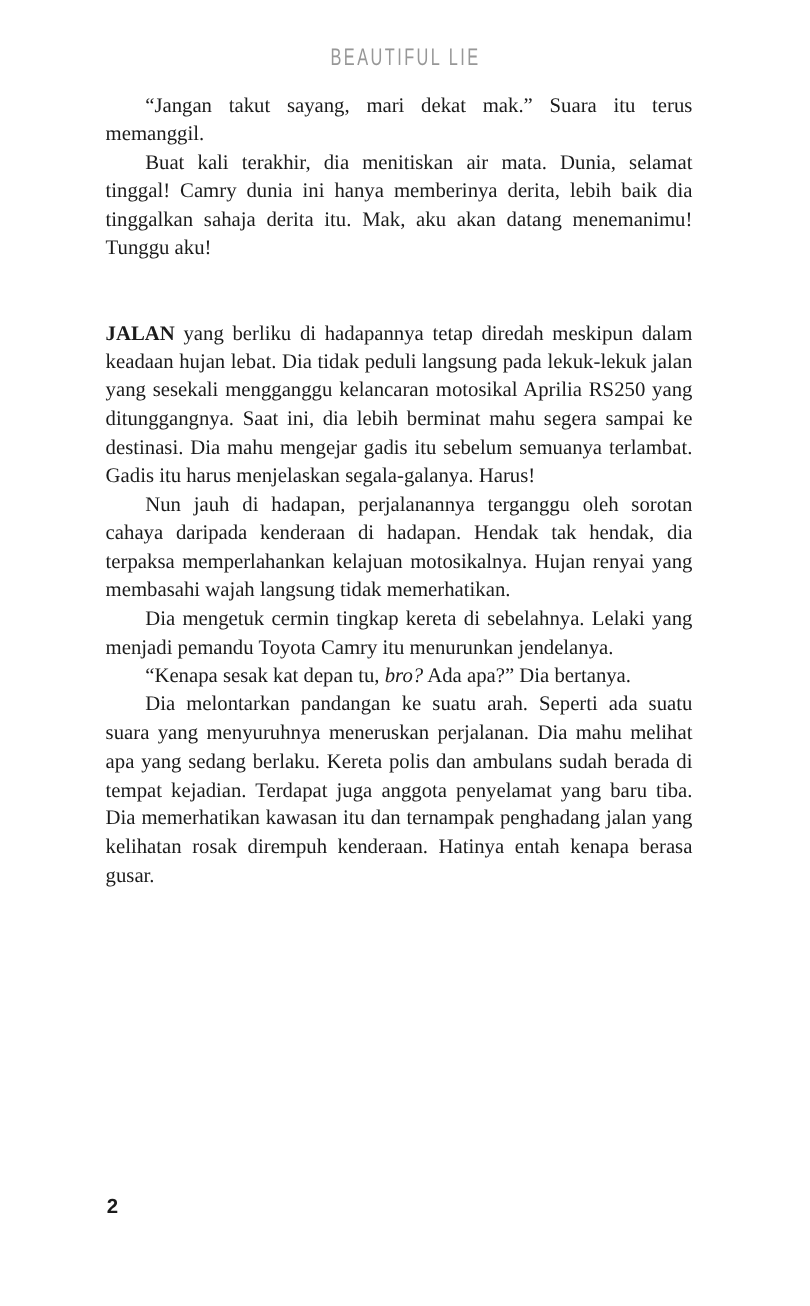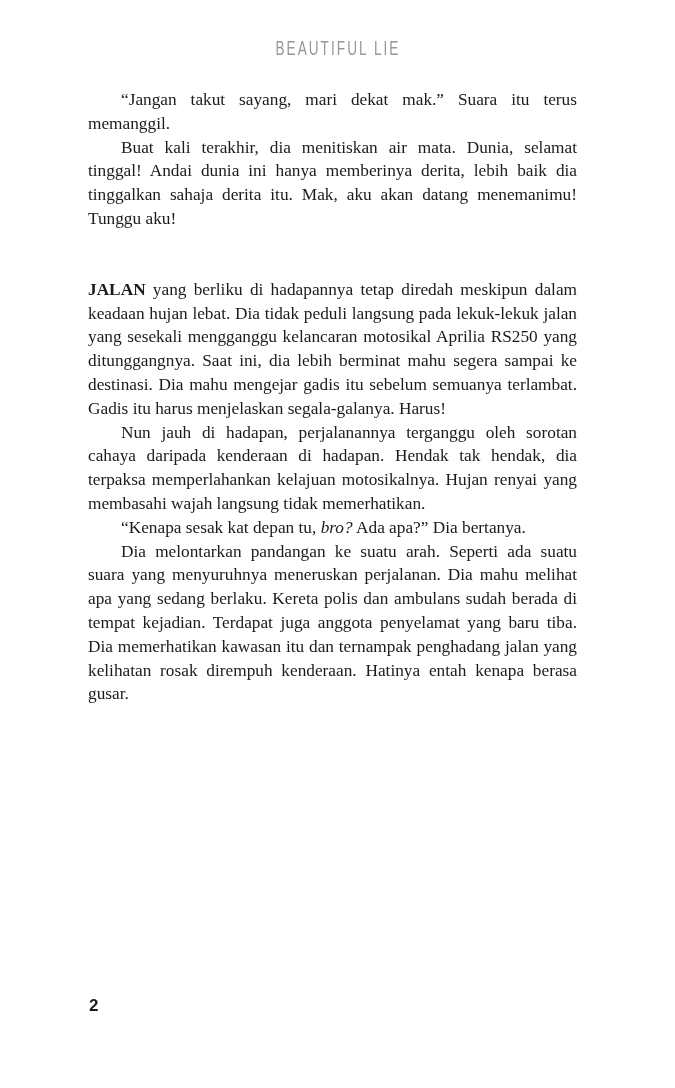--- a/index.html
+++ b/index.html
@@ -29,21 +29,21 @@
     font-size: 20px;
     letter-spacing: 3px;
     color: #979797;
     transform: scaleX(0.68);
     transform-origin: center;
     white-space: nowrap;
   }
   .body-text {
     position: absolute;
     left: 88px;
-    top: 88px;
+    top: 76px;
     width: 489px;
     font-size: 17.3px;
     line-height: 23.8px;
     color: #1b1b1b;
     text-align: justify;
   }
   .body-text p {
     margin: 0;
     padding: 0;
   }
@@ -63,20 +63,21 @@
 </style>
 </head>
 <body>
 
 <div class="page" style="background: rgb(255, 255, 255);">
   <div class="running-head">
     <span class="title" style="color: rgb(151, 151, 151);">BEAUTIFUL LIE</span>
   </div>
   <div class="body-text" style="color: rgb(27, 27, 27);">
       <p class="indent "><span>“Jangan takut sayang, mari dekat mak.” Suara itu terus memanggil.</span></p>
-      <p class="indent "><span>Buat kali terakhir, dia menitiskan air mata. Dunia, selamat tinggal! Andai dunia ini hanya memberinya derita, lebih baik dia tinggalkan sahaja derita itu. Mak, aku akan datang menemanimu! Tunggu aku!</span></p>
+      <p class="indent "><span>Buat kali terakhir, dia menitiskan air mata. Dunia, selamat tinggal! Camry dunia ini hanya memberinya derita, lebih baik dia tinggalkan sahaja derita itu. Mak, aku akan datang menemanimu! Tunggu aku!</span></p>
       <p class="section-break"><span class="seg-bold">JALAN</span><span> yang berliku di hadapannya tetap diredah meskipun dalam keadaan hujan lebat. Dia tidak peduli langsung pada lekuk-lekuk jalan yang sesekali mengganggu kelancaran motosikal Aprilia RS250 yang ditunggangnya. Saat ini, dia lebih berminat mahu segera sampai ke destinasi. Dia mahu mengejar gadis itu sebelum semuanya terlambat. Gadis itu harus menjelaskan segala-galanya. Harus!</span></p>
       <p class="indent "><span>Nun jauh di hadapan, perjalanannya terganggu oleh sorotan cahaya daripada kenderaan di hadapan. Hendak tak hendak, dia terpaksa memperlahankan kelajuan motosikalnya. Hujan renyai yang membasahi wajah langsung tidak memerhatikan.</span></p>
+      <p class="indent "><span>Dia mengetuk cermin tingkap kereta di sebelahnya. Lelaki yang menjadi pemandu Toyota Camry itu menurunkan jendelanya.</span></p>
       <p class="indent "><span>“Kenapa sesak kat depan tu, </span><span class="seg-italic">bro?</span><span> Ada apa?” Dia bertanya.</span></p>
       <p class="indent "><span>Dia melontarkan pandangan ke suatu arah. Seperti ada suatu suara yang menyuruhnya meneruskan perjalanan. Dia mahu melihat apa yang sedang berlaku. Kereta polis dan ambulans sudah berada di tempat kejadian. Terdapat juga anggota penyelamat yang baru tiba. Dia memerhatikan kawasan itu dan ternampak penghadang jalan yang kelihatan rosak dirempuh kenderaan. Hatinya entah kenapa berasa gusar.</span></p>
     </div>
   <div class="page-number" style="color: rgb(27, 27, 27);">2</div>
 </div>
 
 </body></html>

